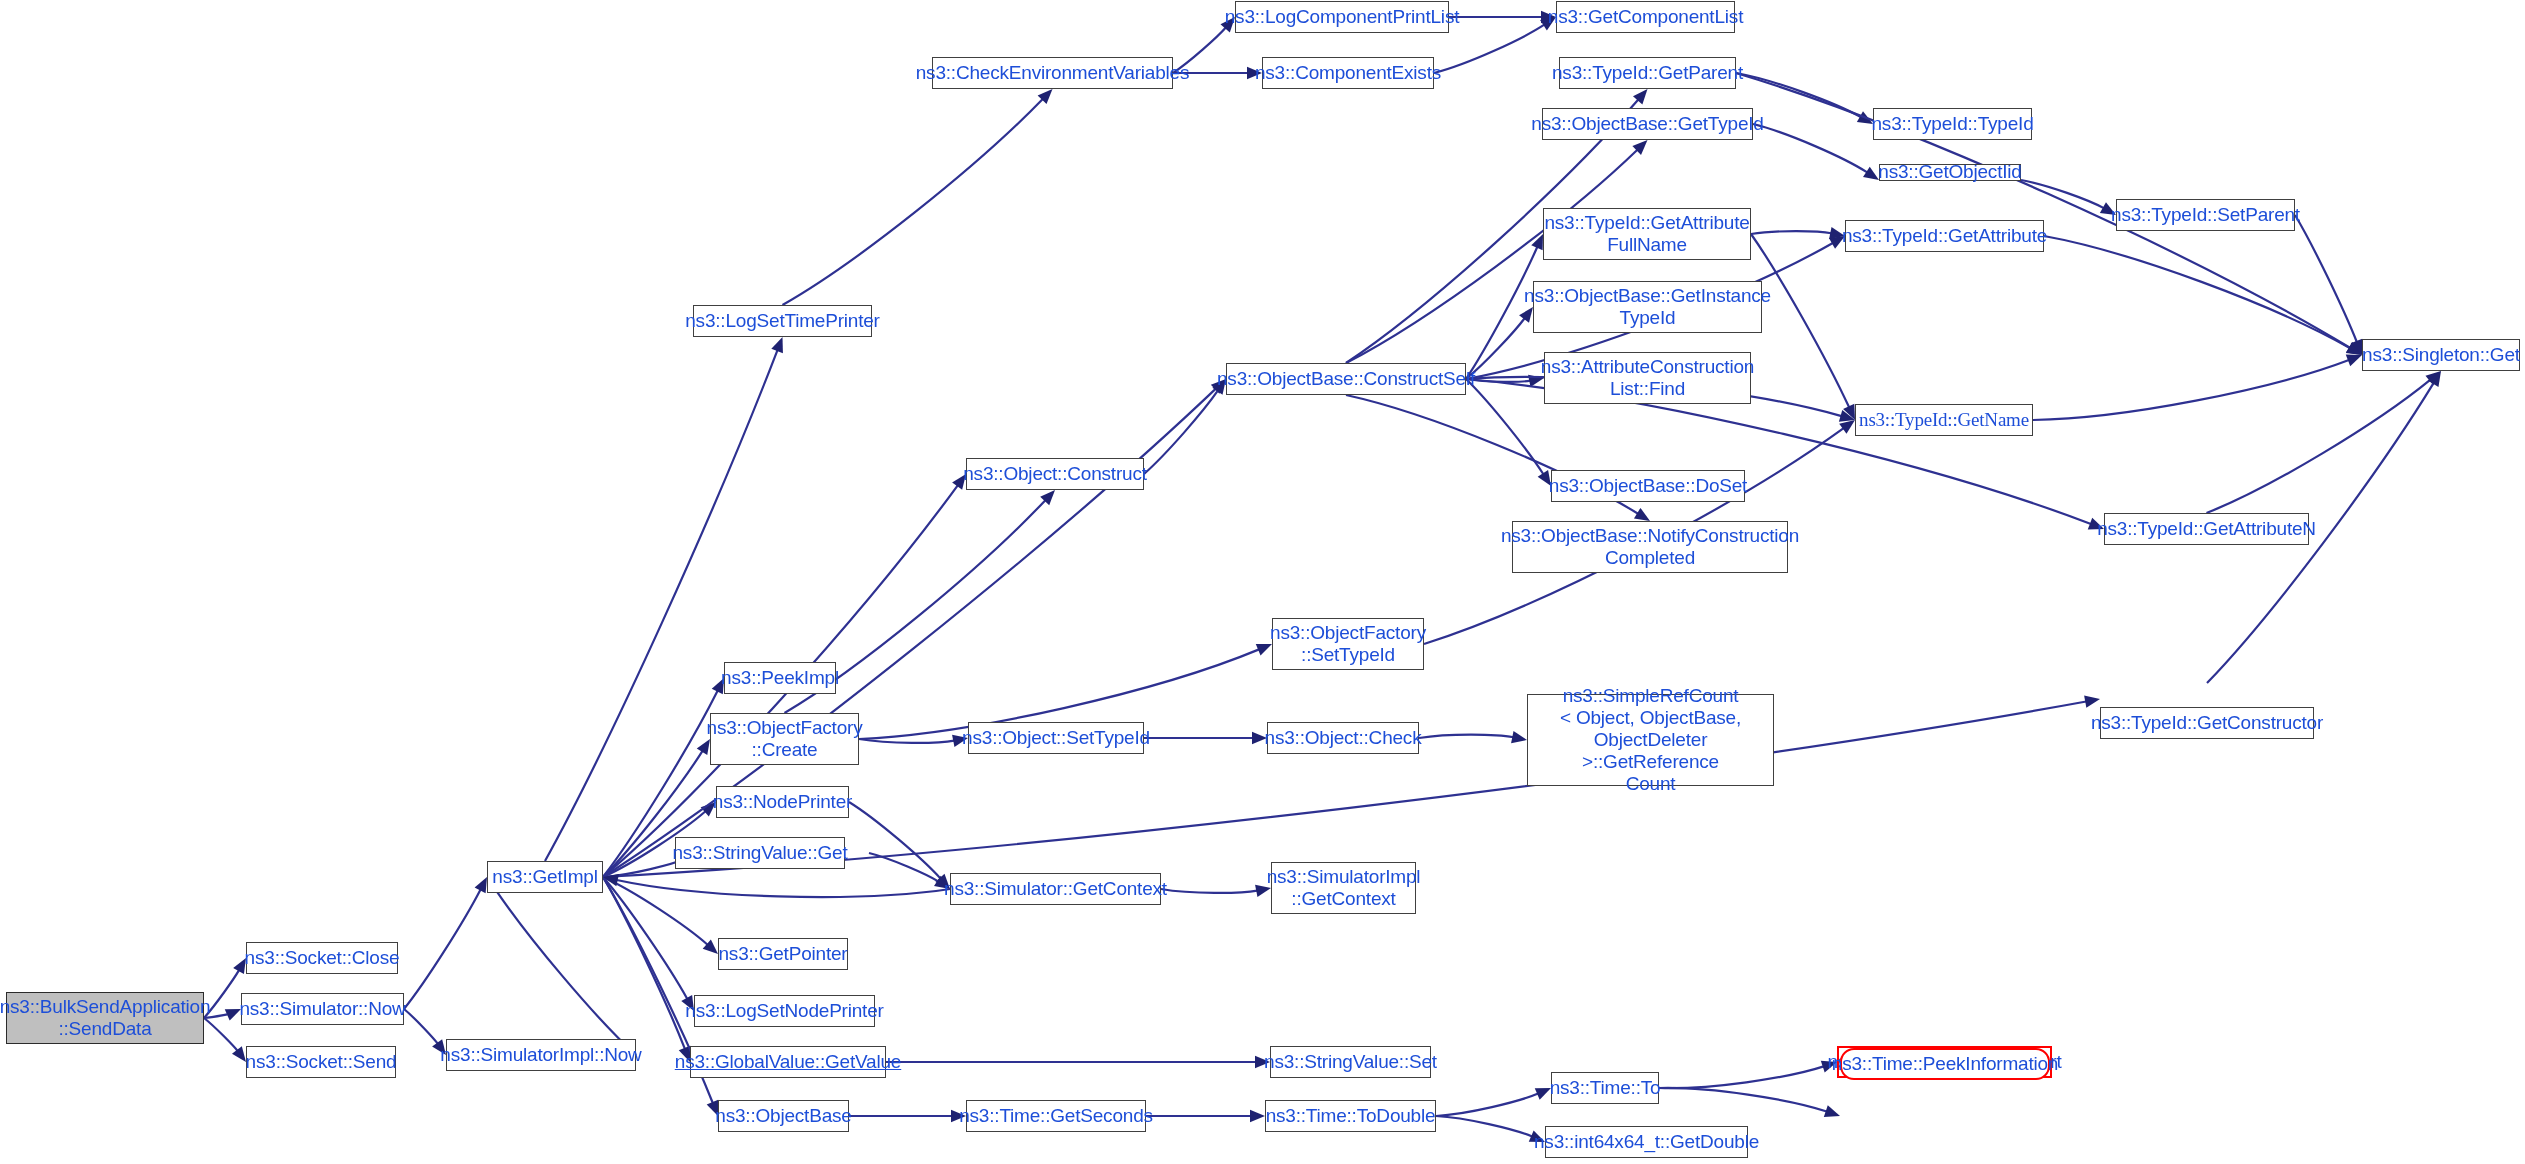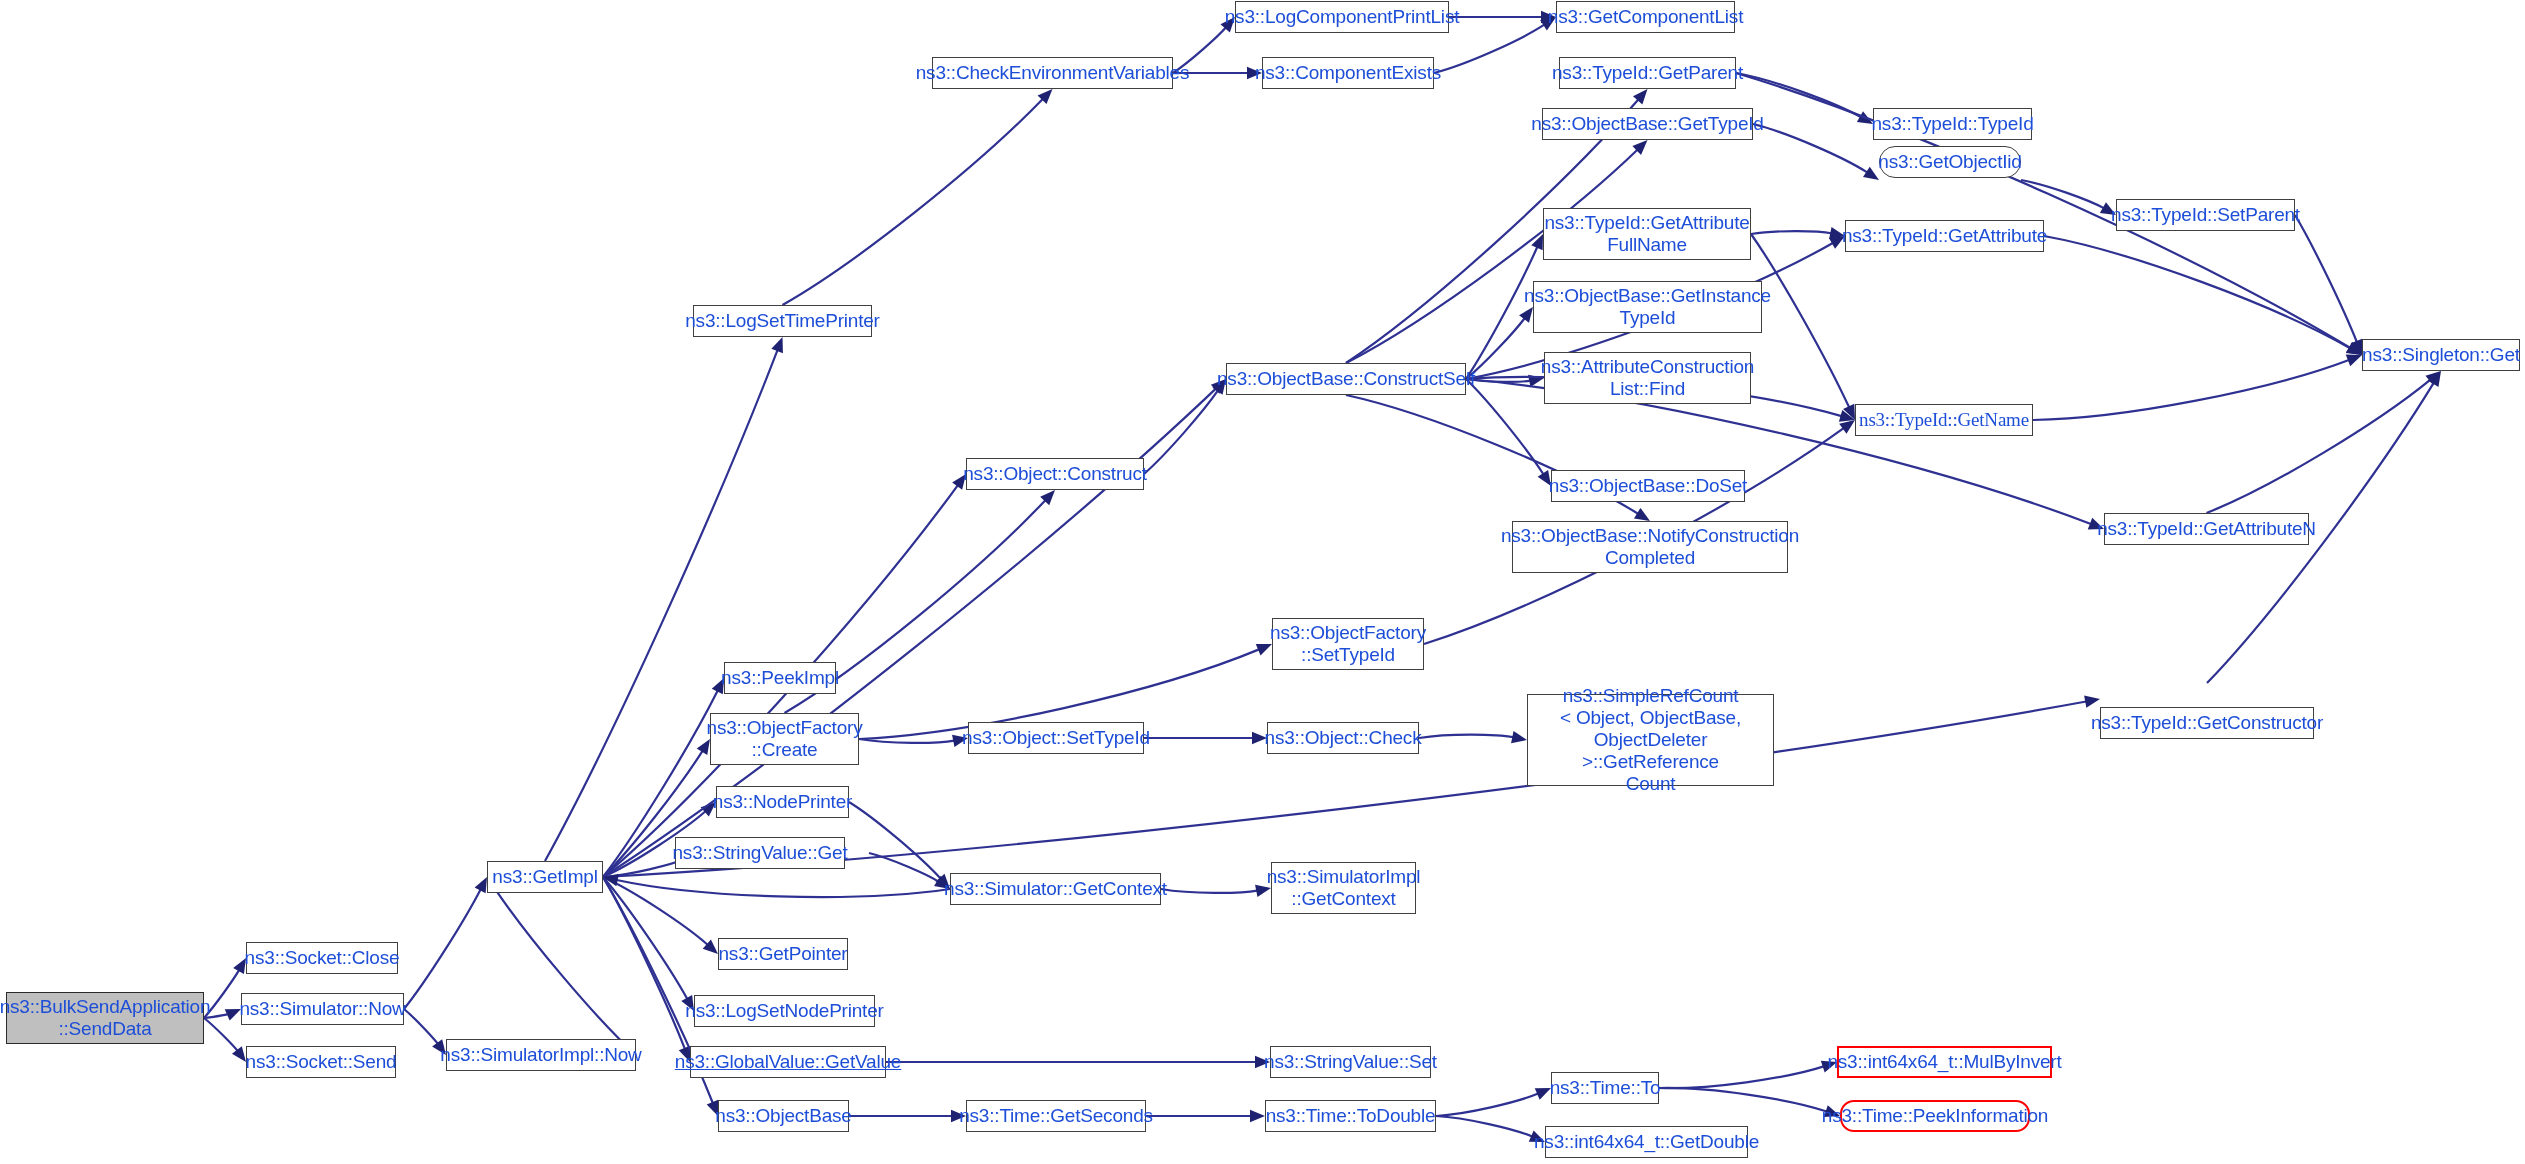--- a/index.html
+++ b/index.html
@@ -234,26 +234,26 @@
       <div class="node-box" style="left: 1544px; top: 352px; width: 207px; height: 52px;">ns3::AttributeConstruction
 List::Find</div>
       <div class="node-box" style="left: 1551px; top: 470px; width: 194px; height: 32px;">ns3::ObjectBase::DoSet</div>
       <div class="node-box" style="left: 1512px; top: 521px; width: 276px; height: 52px;">ns3::ObjectBase::NotifyConstruction
 Completed</div>
       <div class="node-box" style="left: 1527px; top: 694px; width: 247px; height: 92px;">ns3::SimpleRefCount
 &lt; Object, ObjectBase,
 ObjectDeleter &gt;::GetReference
 Count</div>
       <div class="node-box" style="left: 1873px; top: 108px; width: 159px; height: 32px;">ns3::TypeId::TypeId</div>
-      <div class="node-box" style="left: 1879px; top: 146px; width: 142px; height: 32px; border-radius: 16px;">ns3::GetObjectIid</div>
+      <div class="node-box" style="left: 1879px; top: 164px; width: 142px; height: 17px;">ns3::GetObjectIid</div>
       <div class="node-box" style="left: 1845px; top: 220px; width: 199px; height: 32px;">ns3::TypeId::GetAttribute</div>
       <div class="node-box" style="left: 1855px; top: 404px; width: 178px; height: 32px; font-family: Liberation Serif, serif;">ns3::TypeId::GetName</div>
       <div class="node-box" style="left: 2116px; top: 199px; width: 179px; height: 32px;">ns3::TypeId::SetParent</div>
       <div class="node-box" style="left: 2362px; top: 339px; width: 158px; height: 32px;">ns3::Singleton::Get</div>
       <div class="node-box" style="left: 2104px; top: 513px; width: 205px; height: 32px;">ns3::TypeId::GetAttributeN</div>
       <div class="node-box" style="left: 2100px; top: 683px; width: 214px; height: 32px; margin-top: 24px;">ns3::TypeId::GetConstructor</div>
       <div class="node-box" style="left: 1551px; top: 1072px; width: 108px; height: 32px;">ns3::Time::To</div>
       <div class="node-box" style="left: 1545px; top: 1126px; width: 203px; height: 32px;">ns3::int64x64_t::GetDouble</div>
       <div class="node-box highlight" style="left: 1837px; top: 1046px; width: 215px; height: 32px;">ns3::int64x64_t::MulByInvert</div>
-      <div class="node-box highlight" style="left: 1840px; top: 1100px; width: 190px; height: 32px; border-radius: 14px;">ns3::Time::PeekInformation</div>
+      <div class="node-box highlight" style="left: 1840px; top: 1048px; width: 210px; height: 32px; border-radius: 14px;">ns3::Time::PeekInformation</div>
     </div>
 
 </div>
 
 </body></html>

